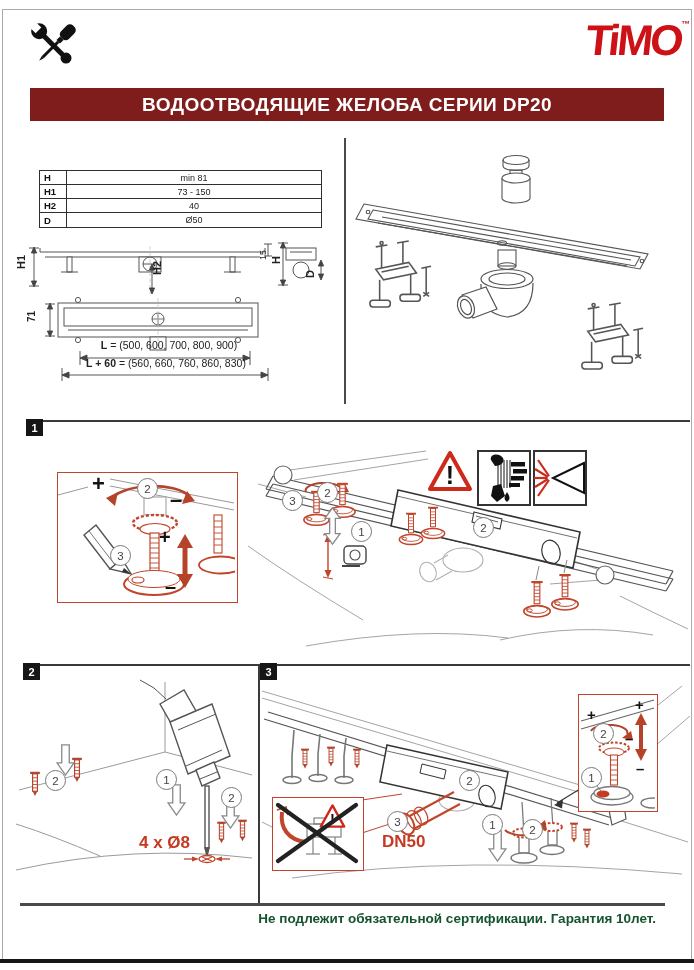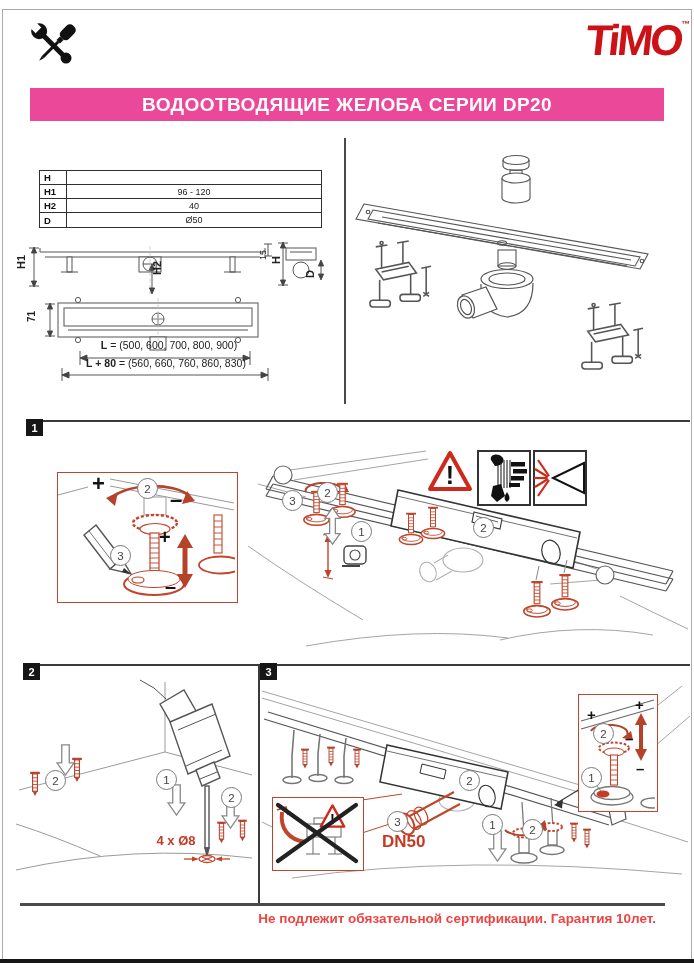--- a/index.html
+++ b/index.html
@@ -6,33 +6,33 @@
 body{font-family:"Liberation Sans",sans-serif;background:#e9e9e9}
 #page{position:relative;width:694px;height:970px;margin:0 auto;background:#fff;overflow:hidden}
 .abs{position:absolute}
 .frame-line{position:absolute;background:#ababab}
 .hline{position:absolute;background:#3a3a3a;height:1.5px}
 .vline{position:absolute;background:#3a3a3a;width:1.5px}
 .stepsq{position:absolute;width:17px;height:17px;background:#161616;color:#fff;font-size:11px;font-weight:bold;display:flex;align-items:center;justify-content:center;z-index:7}
 .callout{position:absolute;width:21px;height:21px;border-radius:50%;border:1.3px solid #7a7a7a;background:#fff;color:#444;font-size:11.5px;display:flex;align-items:center;justify-content:center;z-index:8}
 .pm{position:absolute;font-weight:bold;color:#141414;z-index:8;line-height:1}
 .redbox{position:absolute;border:1.6px solid #c0452b;background:#fff;z-index:4}
-#banner{position:absolute;left:30px;top:88px;width:634px;height:33px;background:#ec4899;color:#fff;display:flex;align-items:center;justify-content:center;font-size:19px;font-weight:bold;letter-spacing:.4px}
+#banner{position:absolute;left:30px;top:88px;width:634px;height:33px;background:#7f1d1d;color:#fff;display:flex;align-items:center;justify-content:center;font-size:19px;font-weight:bold;letter-spacing:.4px}
 #brand{position:absolute;left:536px;top:16px;width:154px;height:58px;text-align:right;color:#cc1216;font-weight:bold}
 #brand .big{font-size:43px;letter-spacing:-3px;display:inline-block;transform:skewX(-6deg)}
 #brand .tm{font-size:9px;vertical-align:28px;letter-spacing:0}
 #spec-table{position:absolute;left:39px;top:170px;width:283px;border:1.2px solid #2f2f2f;background:#fff}
 .srow{display:flex;height:14px;border-bottom:1px solid #2f2f2f}
 .srow:last-child{border-bottom:none}
 .sparam{width:27px;border-right:1px solid #2f2f2f;font-weight:bold;font-size:9.5px;display:flex;align-items:center;padding-left:4px;color:#111}
 .sval{flex:1;font-size:9px;display:flex;align-items:center;justify-content:center;color:#222}
 .vlabel{position:absolute;font-weight:bold;color:#222;transform:rotate(-90deg);z-index:3}
 .dimtext{position:absolute;color:#222;z-index:3}
 .redtext{position:absolute;font-weight:bold;color:#c53a22;z-index:8}
-#footer-note{position:absolute;left:200px;top:911px;width:456px;text-align:right;font-size:13.5px;font-weight:bold;color:#ef4444}
+#footer-note{position:absolute;left:200px;top:911px;width:456px;text-align:right;font-size:13.5px;font-weight:bold;color:#14532d}
 svg{display:block}
 </style>
 </head>
 <body>
 
 <svg style="position:absolute;width:0;height:0" aria-hidden="true">
   <defs>
     <symbol id="sym-dowel" viewBox="0 0 12 28">
       <line x1="1" y1="2" x2="11" y2="2" stroke="#b5432a" stroke-width="2.4"></line>
       <rect x="3.5" y="3" width="5" height="18" fill="#fff" stroke="#b5432a" stroke-width="1.2"></rect>
@@ -114,24 +114,25 @@
 
   <div id="banner">
     <span>ВОДООТВОДЯЩИЕ ЖЕЛОБА СЕРИИ DP20</span>
   </div>
 
   <div class="vline" style="left:344px;top:138px;height:266px;background:#4a4a4a"></div>
 
   <div id="spec-table">
     <div class="srow">
         <div class="sparam">H</div>
+        <div class="sval">min 81</div>
       </div>
     <div class="srow">
         <div class="sparam">H1</div>
-        <div class="sval">96 - 120</div>
+        <div class="sval">73 - 150</div>
       </div>
     <div class="srow">
         <div class="sparam">H2</div>
         <div class="sval">40</div>
       </div>
     <div class="srow">
         <div class="sparam">D</div>
         <div class="sval">Ø50</div>
       </div>
   </div>
@@ -219,21 +220,21 @@
       <line x1="56" y1="3" x2="56" y2="17"></line>
         <line x1="226" y1="3" x2="226" y2="17"></line>
       <line x1="38" y1="27" x2="244" y2="27" fill="none"></line>
       <polygon points="38,27 45,24 45,30"></polygon>
         <polygon points="244,27 237,24 237,30"></polygon>
       <line x1="38" y1="20" x2="38" y2="33"></line>
         <line x1="244" y1="20" x2="244" y2="33"></line>
     </g>
   </svg>
   <div class="dimtext" style="left:84px;top:339px;width:170px;text-align:center;font-size:10.5px"><b>L</b><span> = (500, 600, 700, 800, 900)</span></div>
-  <div class="dimtext" style="left:60px;top:357px;width:212px;text-align:center;font-size:10.5px"><b>L + 80</b><span> = (560, 660, 760, 860, 830)</span></div>
+  <div class="dimtext" style="left:60px;top:357px;width:212px;text-align:center;font-size:10.5px"><b>L + 60</b><span> = (560, 660, 760, 860, 830)</span></div>
 
   <svg class="abs" style="left:350px;top:146px" width="334" height="254" viewBox="0 0 334 254">
     <g stroke="#555" stroke-width="1.1" fill="none">
       <polygon points="14,58 298,108 290,123 6,73"></polygon>
       <polygon points="23,64 290,111 285,120 18,73"></polygon>
       <line x1="32" y1="71" x2="281" y2="114"></line>
         <line x1="28" y1="77" x2="277" y2="120"></line>
       <circle cx="18" cy="66" r="1.8"></circle>
         <circle cx="292" cy="115" r="1.8"></circle>
       <ellipse cx="152" cy="97" rx="4.5" ry="2.2"></ellipse>
@@ -459,21 +460,21 @@
     <use href="#sym-dowel" x="57" y="79" width="12" height="27"></use>
     <use href="#sym-dowel" x="202" y="143" width="11" height="24"></use>
     <use href="#sym-dowel" x="223" y="141" width="11" height="24"></use>
     <use href="#sym-arrowdn" x="42" y="66" width="19" height="32"></use>
     <use href="#sym-arrowdn" x="153" y="106" width="19" height="32"></use>
     <use href="#sym-arrowdn" x="207" y="119" width="19" height="32"></use>
   </svg>
   <div class="callout" style="left:45px;top:770px">2</div>
   <div class="callout" style="left:156px;top:769px">1</div>
   <div class="callout" style="left:221px;top:787px">2</div>
-  <div class="redtext" style="left:139px;top:833px;width:74px;text-align:center;font-size:13px">4 x Ø8</div>
+  <div class="redtext" style="left:139px;top:833px;width:74px;font-size:17px">4 x Ø8</div>
 
   <svg class="abs" style="left:262px;top:672px" width="428" height="232" viewBox="0 0 428 232">
     <g stroke="#9a9a9a" stroke-width=".9" fill="none">
       <line x1="0" y1="26" x2="343" y2="128"></line>
         <line x1="0" y1="19" x2="345" y2="121"></line>
       <line x1="420" y1="14" x2="352" y2="68"></line>
         <line x1="428" y1="44" x2="372" y2="92"></line>
       <line x1="350" y1="146" x2="426" y2="170"></line>
       <path d="M30,206 Q200,182 420,202"></path>
         <path d="M0,150 Q40,170 92,196"></path>

